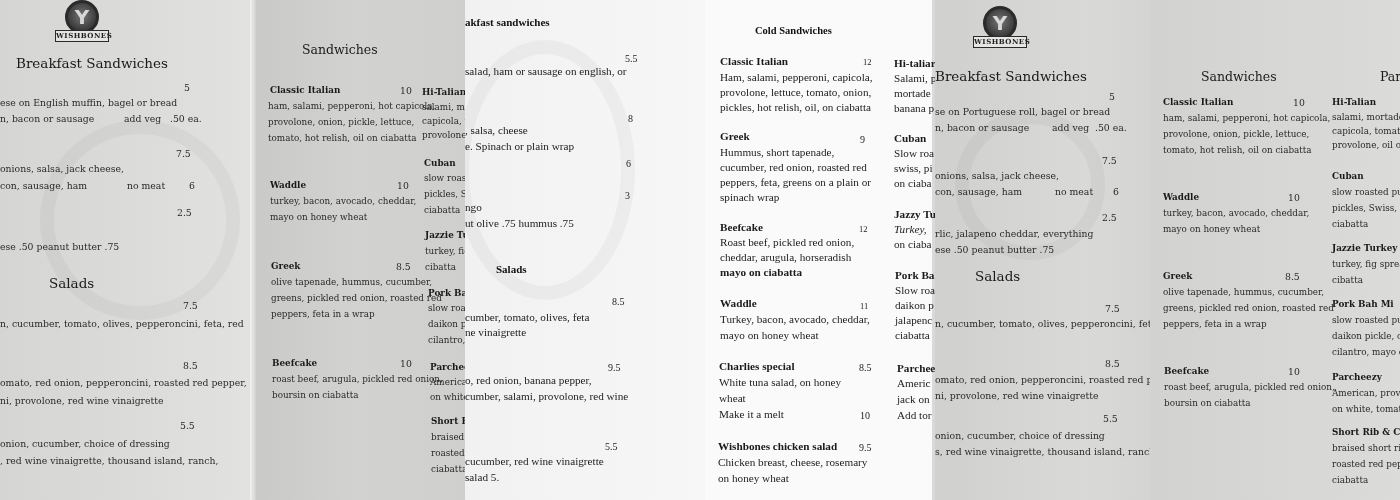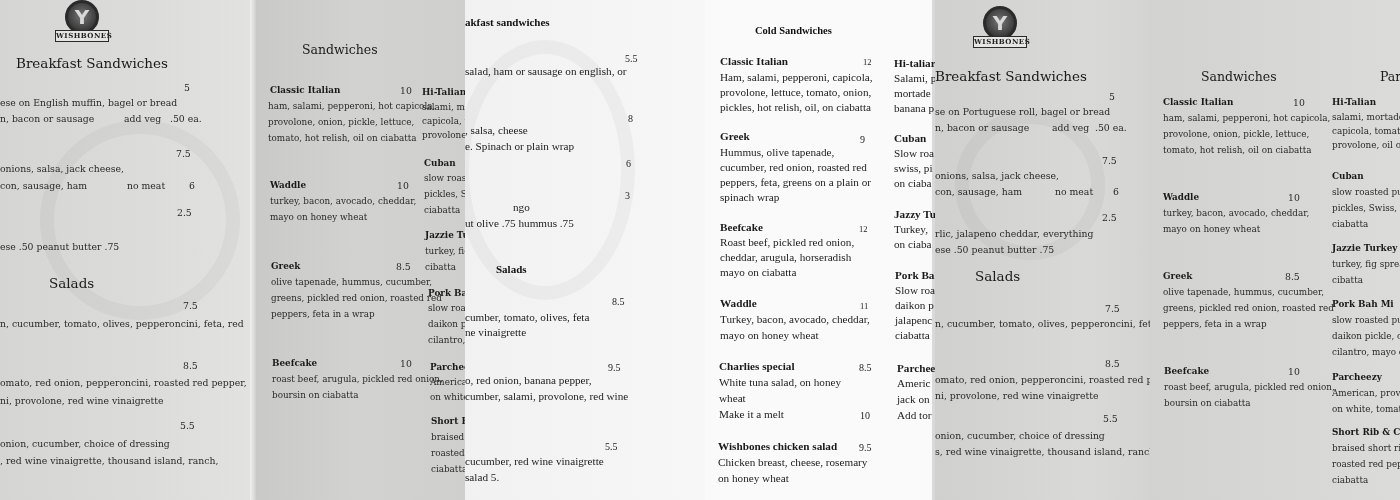--- a/index.html
+++ b/index.html
@@ -132,21 +132,21 @@
 <div class="panel p3">
   <div class="watermark" style="left:-10px;top:40px;width:180px;height:260px;"></div>
   <div class="abs h-bold" style="left:0;top:16px;">akfast sandwiches</div>
   <div class="abs price" style="left:160px;top:53px;">5.5</div>
   <div class="abs t" style="left:0;top:65px;">salad, ham or sausage on english, or</div>
   <div class="abs price" style="left:163px;top:113px;">8</div>
   <div class="abs t" style="left:0;top:124px;">, salsa, cheese</div>
   <div class="abs t" style="left:0;top:140px;">e.  Spinach or plain wrap</div>
   <div class="abs price" style="left:161px;top:158px;">6</div>
   <div class="abs price" style="left:160px;top:190px;">3</div>
-  <div class="abs t" style="left:0;top:201px;margin-left:48px;">ngo</div>
+  <div class="abs t" style="left:0;top:201px;">ngo</div>
   <div class="abs t" style="left:0;top:217px;">ut olive .75  hummus .75</div>
 
   <div class="abs h-bold" style="left:31px;top:263px;">Salads</div>
   <div class="abs price" style="left:147px;top:296px;">8.5</div>
   <div class="abs t" style="left:0;top:311px;">cumber, tomato, olives, feta</div>
   <div class="abs t" style="left:0;top:326px;">ne vinaigrette</div>
   <div class="abs price" style="left:143px;top:362px;">9.5</div>
   <div class="abs t" style="left:0;top:374px;">o, red onion, banana pepper,</div>
   <div class="abs t" style="left:0;top:390px;">cumber, salami, provolone, red wine</div>
   <div class="abs price" style="left:140px;top:441px;">5.5</div>
@@ -158,30 +158,30 @@
   <div class="abs h-bold" style="left:50px;top:25px;font-size:10.5px;">Cold Sandwiches</div>
 
   <div class="abs t-name" style="left:15px;top:55px;">Classic Italian</div>
   <div class="abs price" style="left:158px;top:57px;font-size:8.5px;">12</div>
   <div class="abs t" style="left:15px;top:71px;">Ham, salami, pepperoni, capicola,</div>
   <div class="abs t" style="left:15px;top:86px;">provolone, lettuce, tomato, onion,</div>
   <div class="abs t" style="left:15px;top:101px;">pickles, hot relish, oil, on ciabatta</div>
 
   <div class="abs t-name" style="left:15px;top:130px;">Greek</div>
   <div class="abs price" style="left:155px;top:134px;">9</div>
-  <div class="abs t" style="left:15px;top:146px;">Hummus, olive tapenade,</div>
+  <div class="abs t" style="left:15px;top:146px;">Hummus, short tapenade,</div>
   <div class="abs t" style="left:15px;top:161px;">cucumber, red onion, roasted red</div>
   <div class="abs t" style="left:15px;top:176px;">peppers, feta, greens on a plain or</div>
   <div class="abs t" style="left:15px;top:191px;">spinach wrap</div>
 
   <div class="abs t-name" style="left:15px;top:221px;">Beefcake</div>
   <div class="abs price" style="left:154px;top:224px;font-size:8.5px;">12</div>
   <div class="abs t" style="left:15px;top:236px;">Roast beef, pickled red onion,</div>
   <div class="abs t" style="left:15px;top:251px;">cheddar, arugula, horseradish</div>
-  <div class="abs t" style="left:15px;top:266px;">mayo on ciabatta</div>
+  <div class="abs t" style="left:15px;top:266px;font-weight:bold;">mayo on ciabatta</div>
 
   <div class="abs t-name" style="left:15px;top:297px;">Waddle</div>
   <div class="abs price" style="left:155px;top:301px;font-size:8.5px;">11</div>
   <div class="abs t" style="left:15px;top:313px;">Turkey, bacon, avocado, cheddar,</div>
   <div class="abs t" style="left:15px;top:329px;">mayo on honey wheat</div>
 
   <div class="abs t-name" style="left:14px;top:360px;">Charlies special</div>
   <div class="abs price" style="left:154px;top:362px;">8.5</div>
   <div class="abs t" style="left:14px;top:376px;">White tuna salad, on honey</div>
   <div class="abs t" style="left:14px;top:392px;">wheat</div>
@@ -195,21 +195,21 @@
 
   <div class="abs t-name" style="left:189px;top:57px;">Hi-taliar</div>
   <div class="abs t" style="left:189px;top:72px;">Salami, p</div>
   <div class="abs t" style="left:189px;top:87px;">mortade</div>
   <div class="abs t" style="left:189px;top:102px;">banana p</div>
   <div class="abs t-name" style="left:189px;top:132px;">Cuban</div>
   <div class="abs t" style="left:189px;top:147px;">Slow roa</div>
   <div class="abs t" style="left:189px;top:162px;">swiss, pi</div>
   <div class="abs t" style="left:189px;top:177px;">on ciaba</div>
   <div class="abs t-name" style="left:189px;top:208px;">Jazzy Tu</div>
-  <div class="abs t" style="left:189px;top:223px;">Turkey,</div>
+  <div class="abs t" style="left:189px;top:223px;font-style:italic;">Turkey,</div>
   <div class="abs t" style="left:189px;top:238px;">on ciaba</div>
   <div class="abs t-name" style="left:190px;top:269px;">Pork Bal</div>
   <div class="abs t" style="left:190px;top:284px;">Slow roa</div>
   <div class="abs t" style="left:190px;top:299px;">daikon p</div>
   <div class="abs t" style="left:190px;top:314px;font-family:Liberation Serif, serif;">jalapenc</div>
   <div class="abs t" style="left:190px;top:329px;">ciabatta</div>
   <div class="abs t-name" style="left:192px;top:362px;">Parchee</div>
   <div class="abs t" style="left:192px;top:377px;">Americ</div>
   <div class="abs t" style="left:192px;top:393px;">jack on</div>
   <div class="abs t" style="left:192px;top:409px;">Add tor</div>

